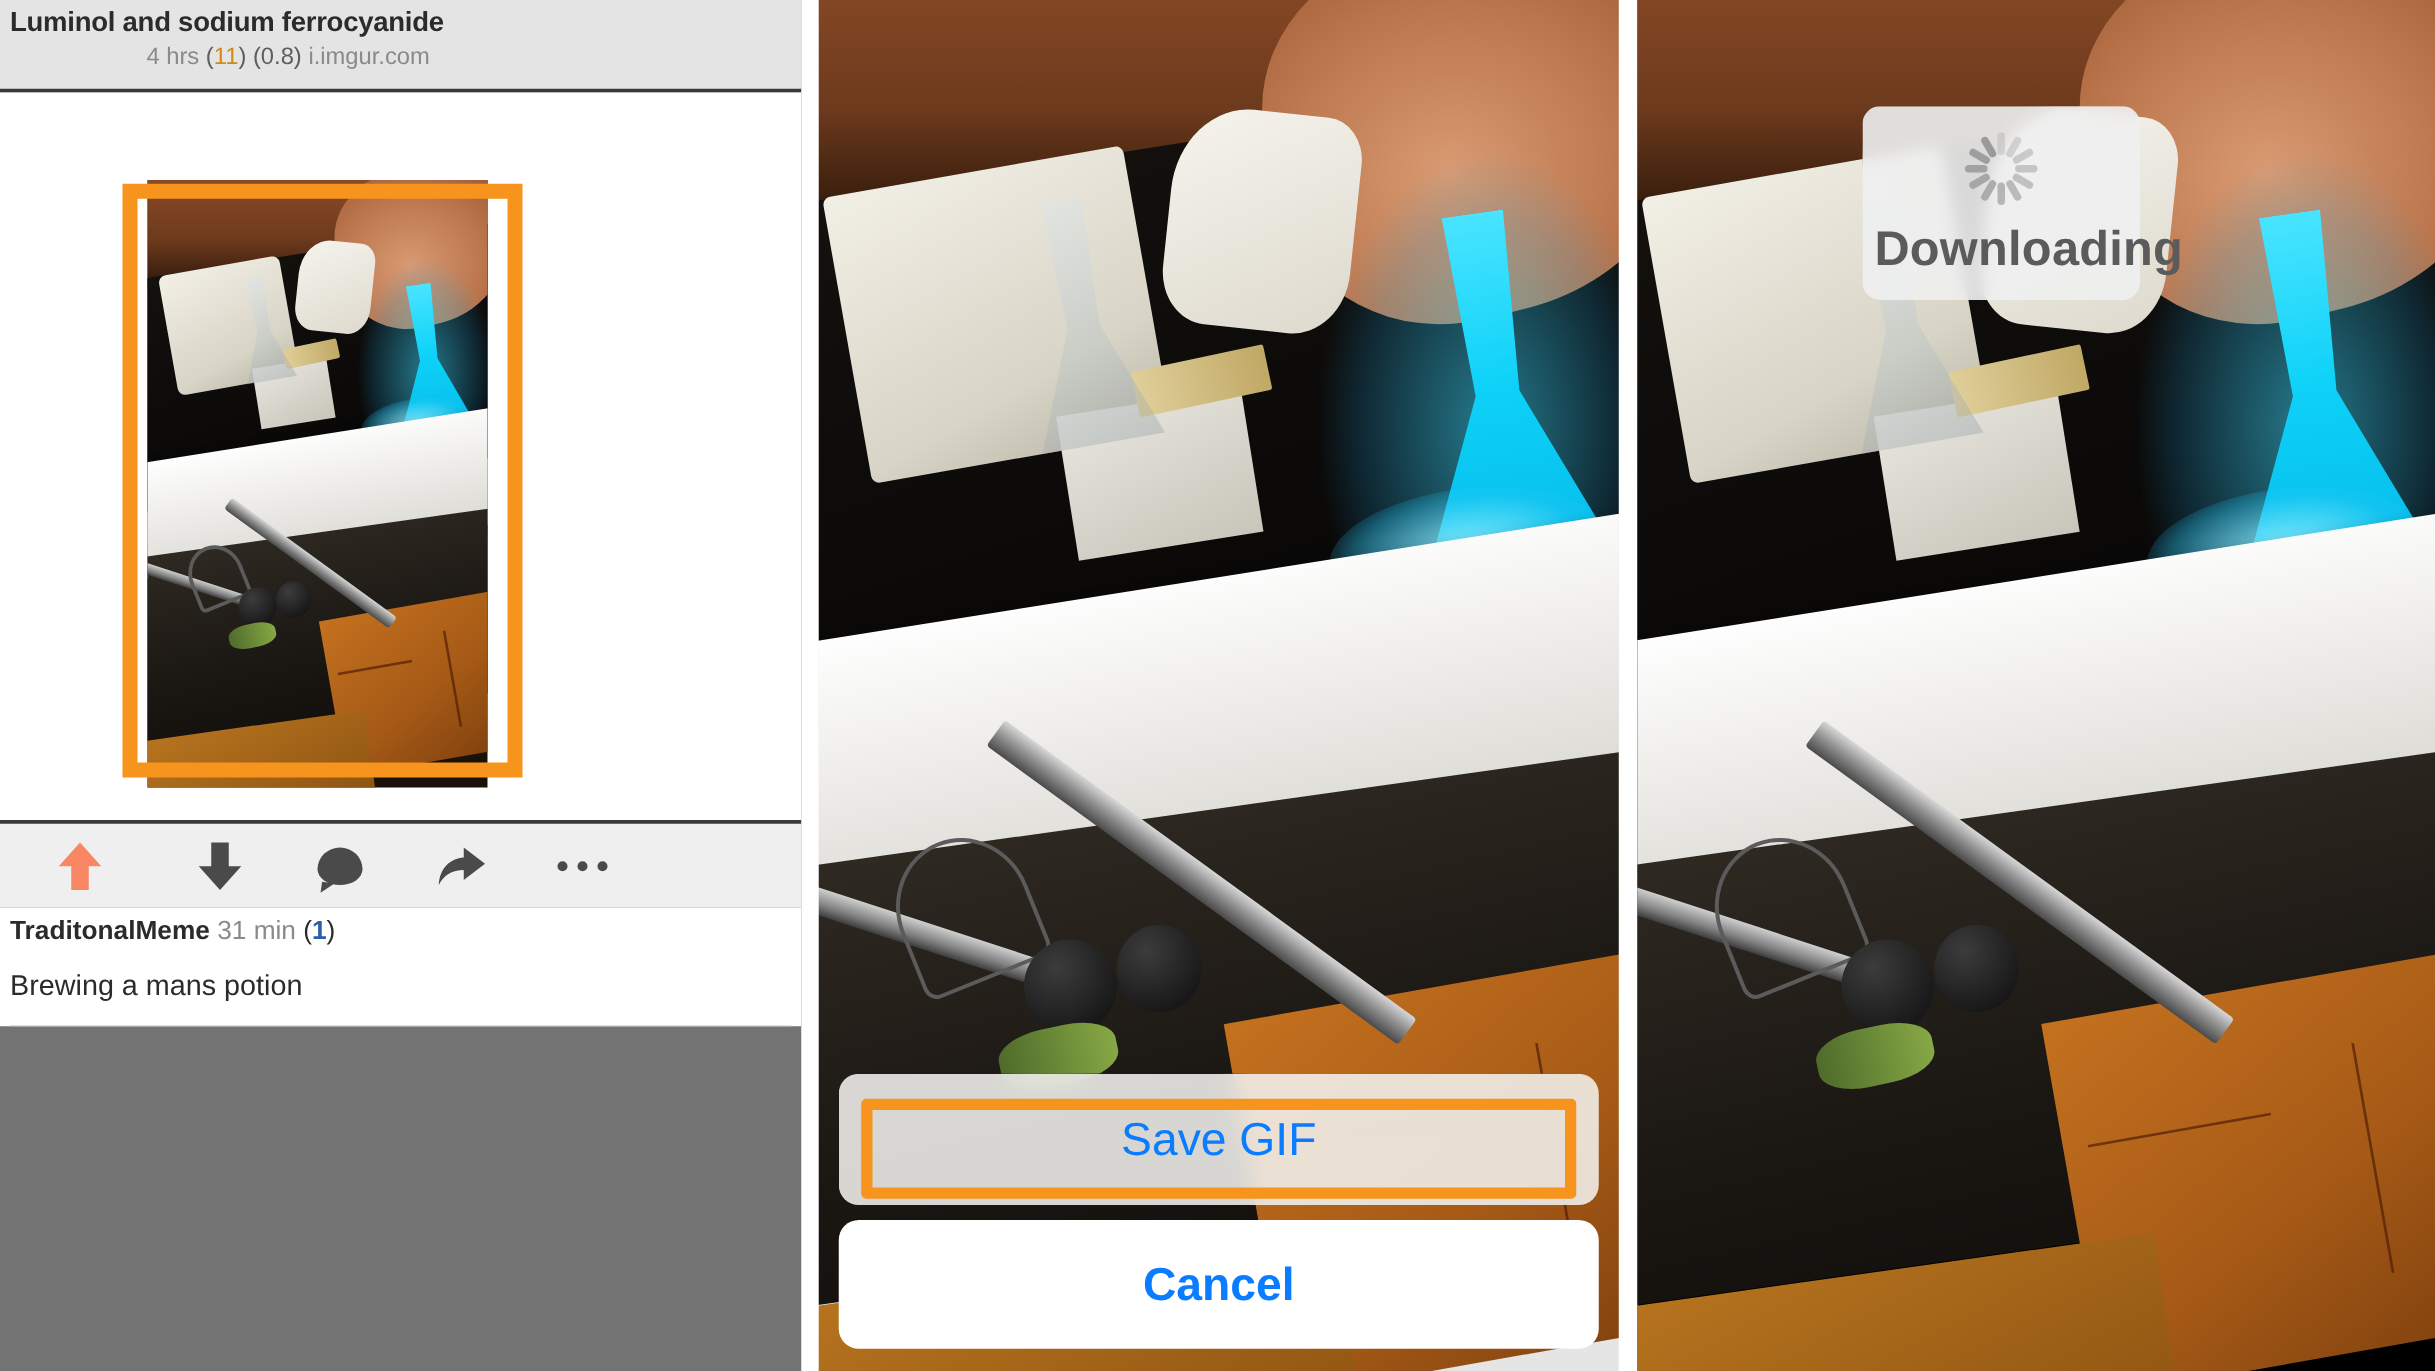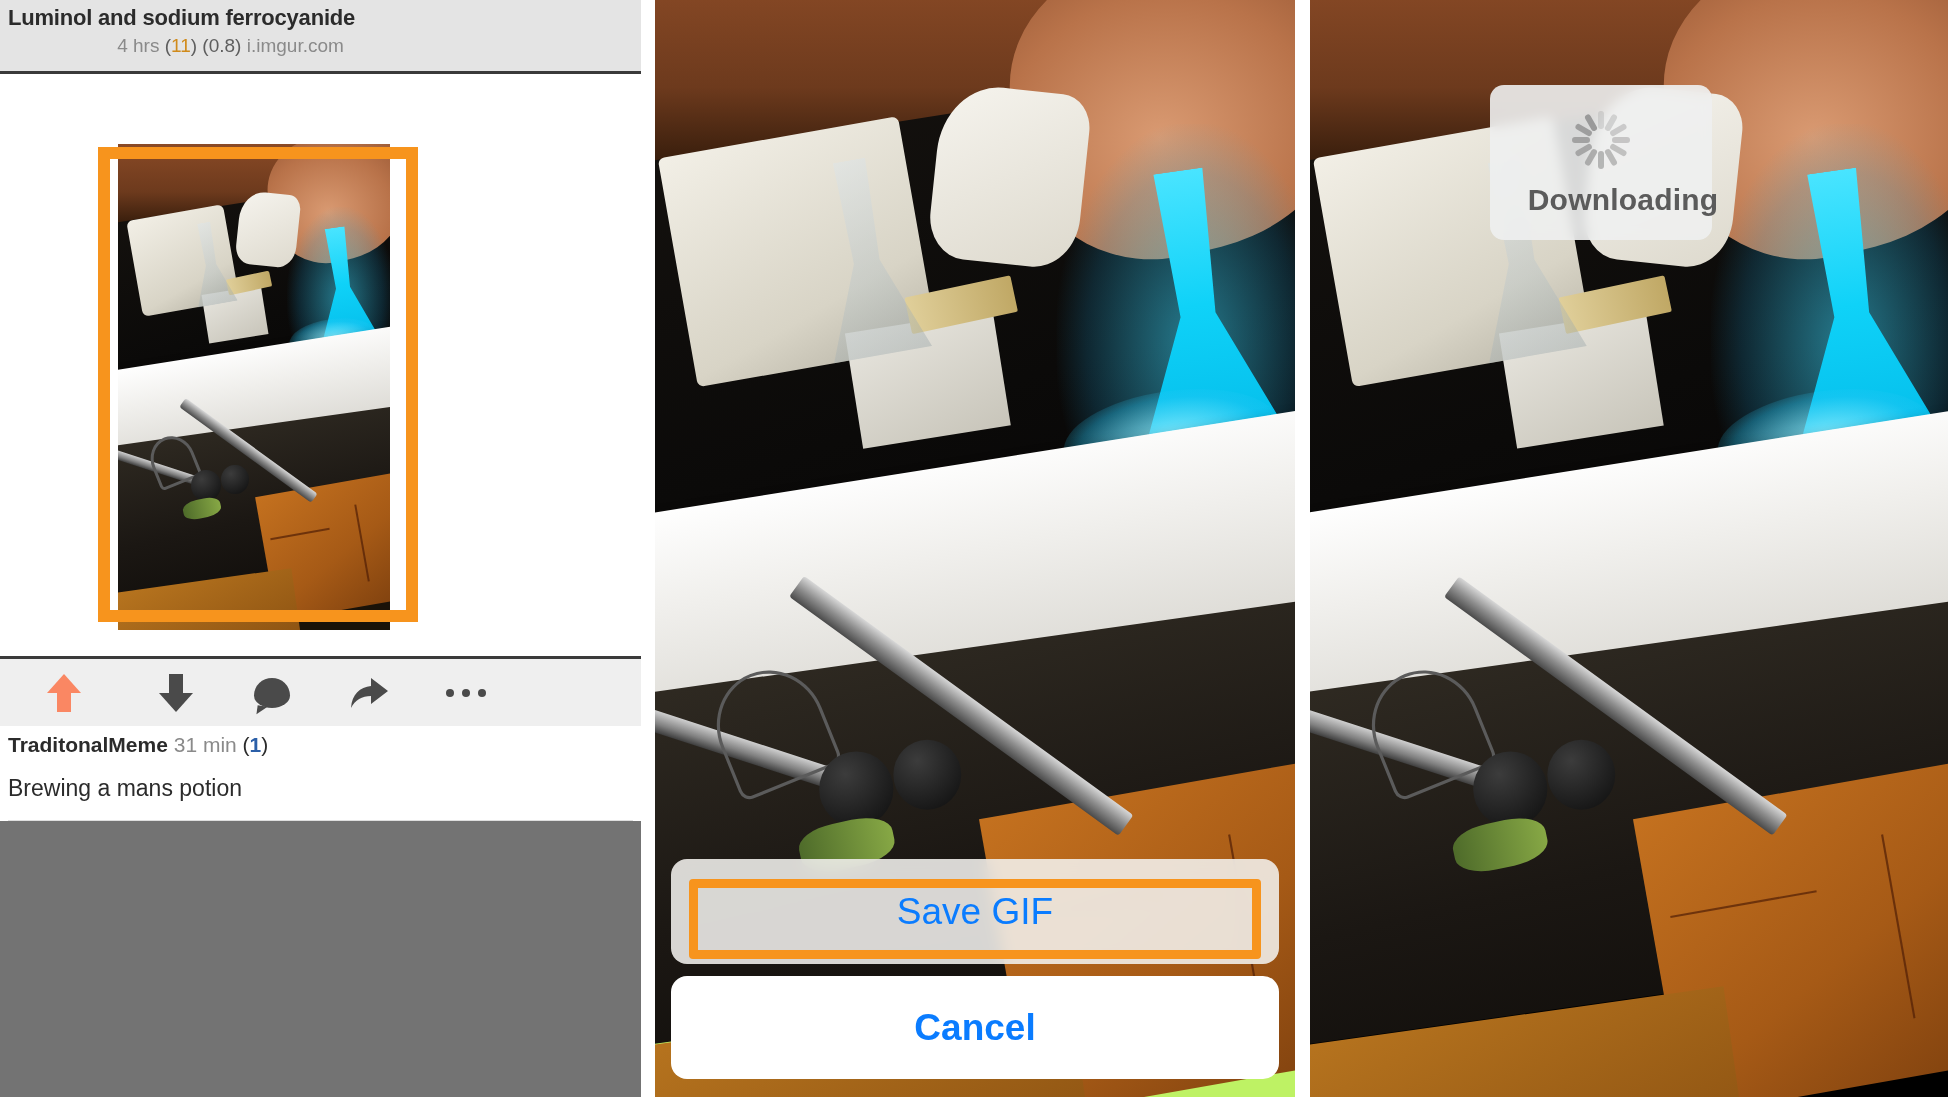--- a/index.html
+++ b/index.html
@@ -7,21 +7,21 @@
     width:1948px; height:1097px;
     background:#ffffff;
     font-family:"Liberation Sans", sans-serif;
     overflow:hidden;
   }
   #stage { position:relative; width:1948px; height:1097px; background:#ffffff; }
 
   
   .panel { position:absolute; top:0; height:1097px; overflow:hidden; }
   #panel-reddit { left:0; width:641px; background:#737373; }
-  #panel-sheet  { left:655px; width:640px; background:#bef264; }
+  #panel-sheet  { left:655px; width:640px; background:#e5e5e5; }
   #panel-dl     { left:1310px; width:638px; background:#000000; }
 
   
   .post-header {
     position:relative; width:100%; height:74px;
     background:#e4e4e4;
     border-bottom:3px solid #3a3a3a;
     padding:4px 8px 0 8px;
   }
   .post-title {
@@ -248,21 +248,21 @@
     background:rgba(238,239,240,.90); border-radius:14px;
     display:flex; flex-direction:column; align-items:center; justify-content:center;
     backdrop-filter:blur(6px);
   }
   .spinner { position:relative; width:62px; height:62px; margin-bottom:12px; }
   .spinner i {
     position:absolute; left:50%; top:50%; width:6px; height:18px;
     margin-left:-3px; margin-top:-29px; border-radius:3px; background:#9a9a9a;
     transform-origin:3px 29px;
   }
-  .hud-label { font-size:30px; font-weight:bold; color:#5b5b5b; letter-spacing:.2px;margin-left:44px; }
+  .hud-label { font-size:39px; font-weight:bold; color:#5b5b5b; letter-spacing:.2px;margin-left:44px; }
 </style>
 </head>
 <body>
 
 <div id="stage">
 
   <div class="panel" id="panel-reddit">
 
     <div class="post-header">
       <div class="post-title">Luminol and sodium ferrocyanide</div>

